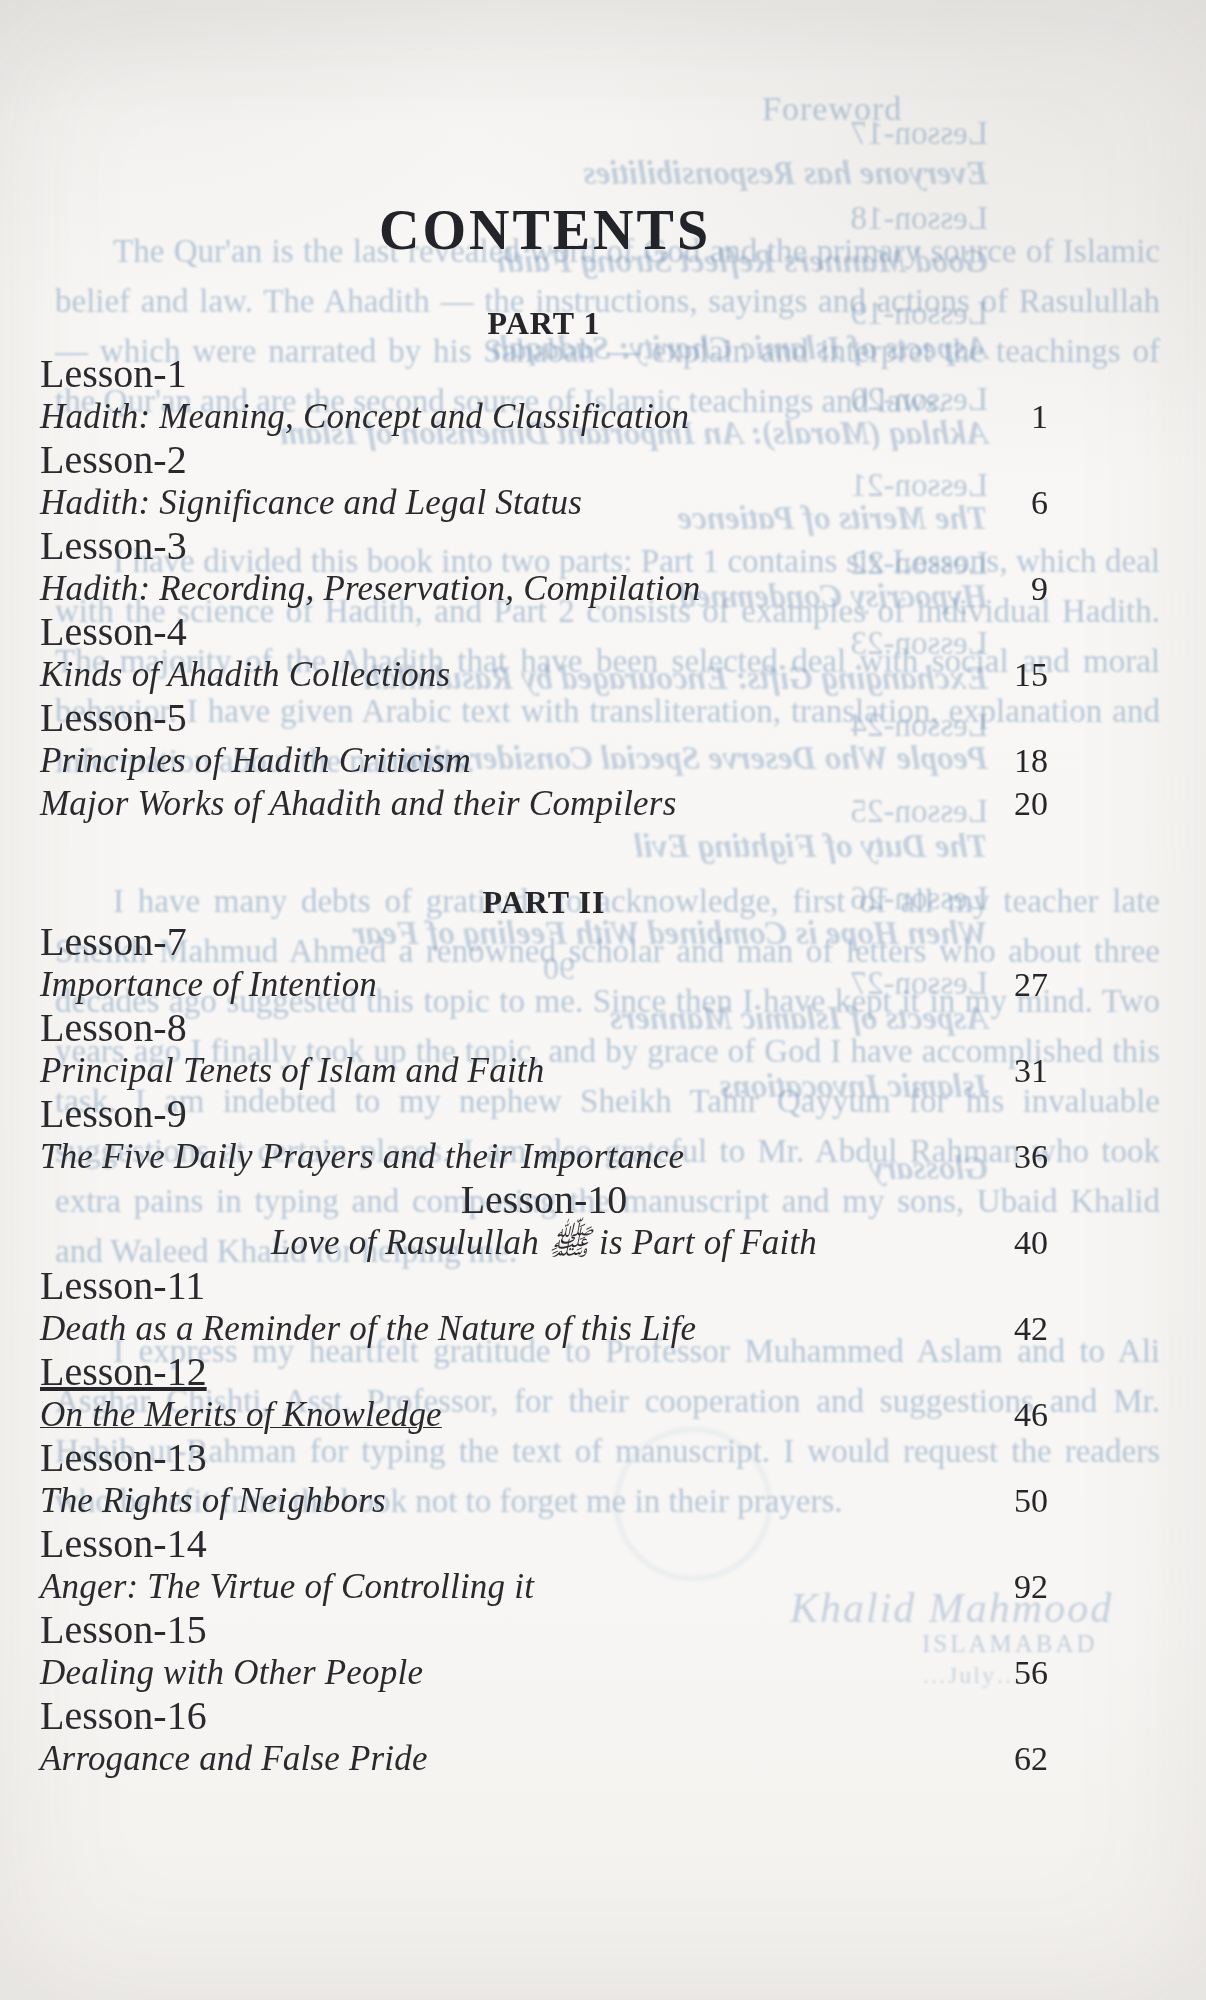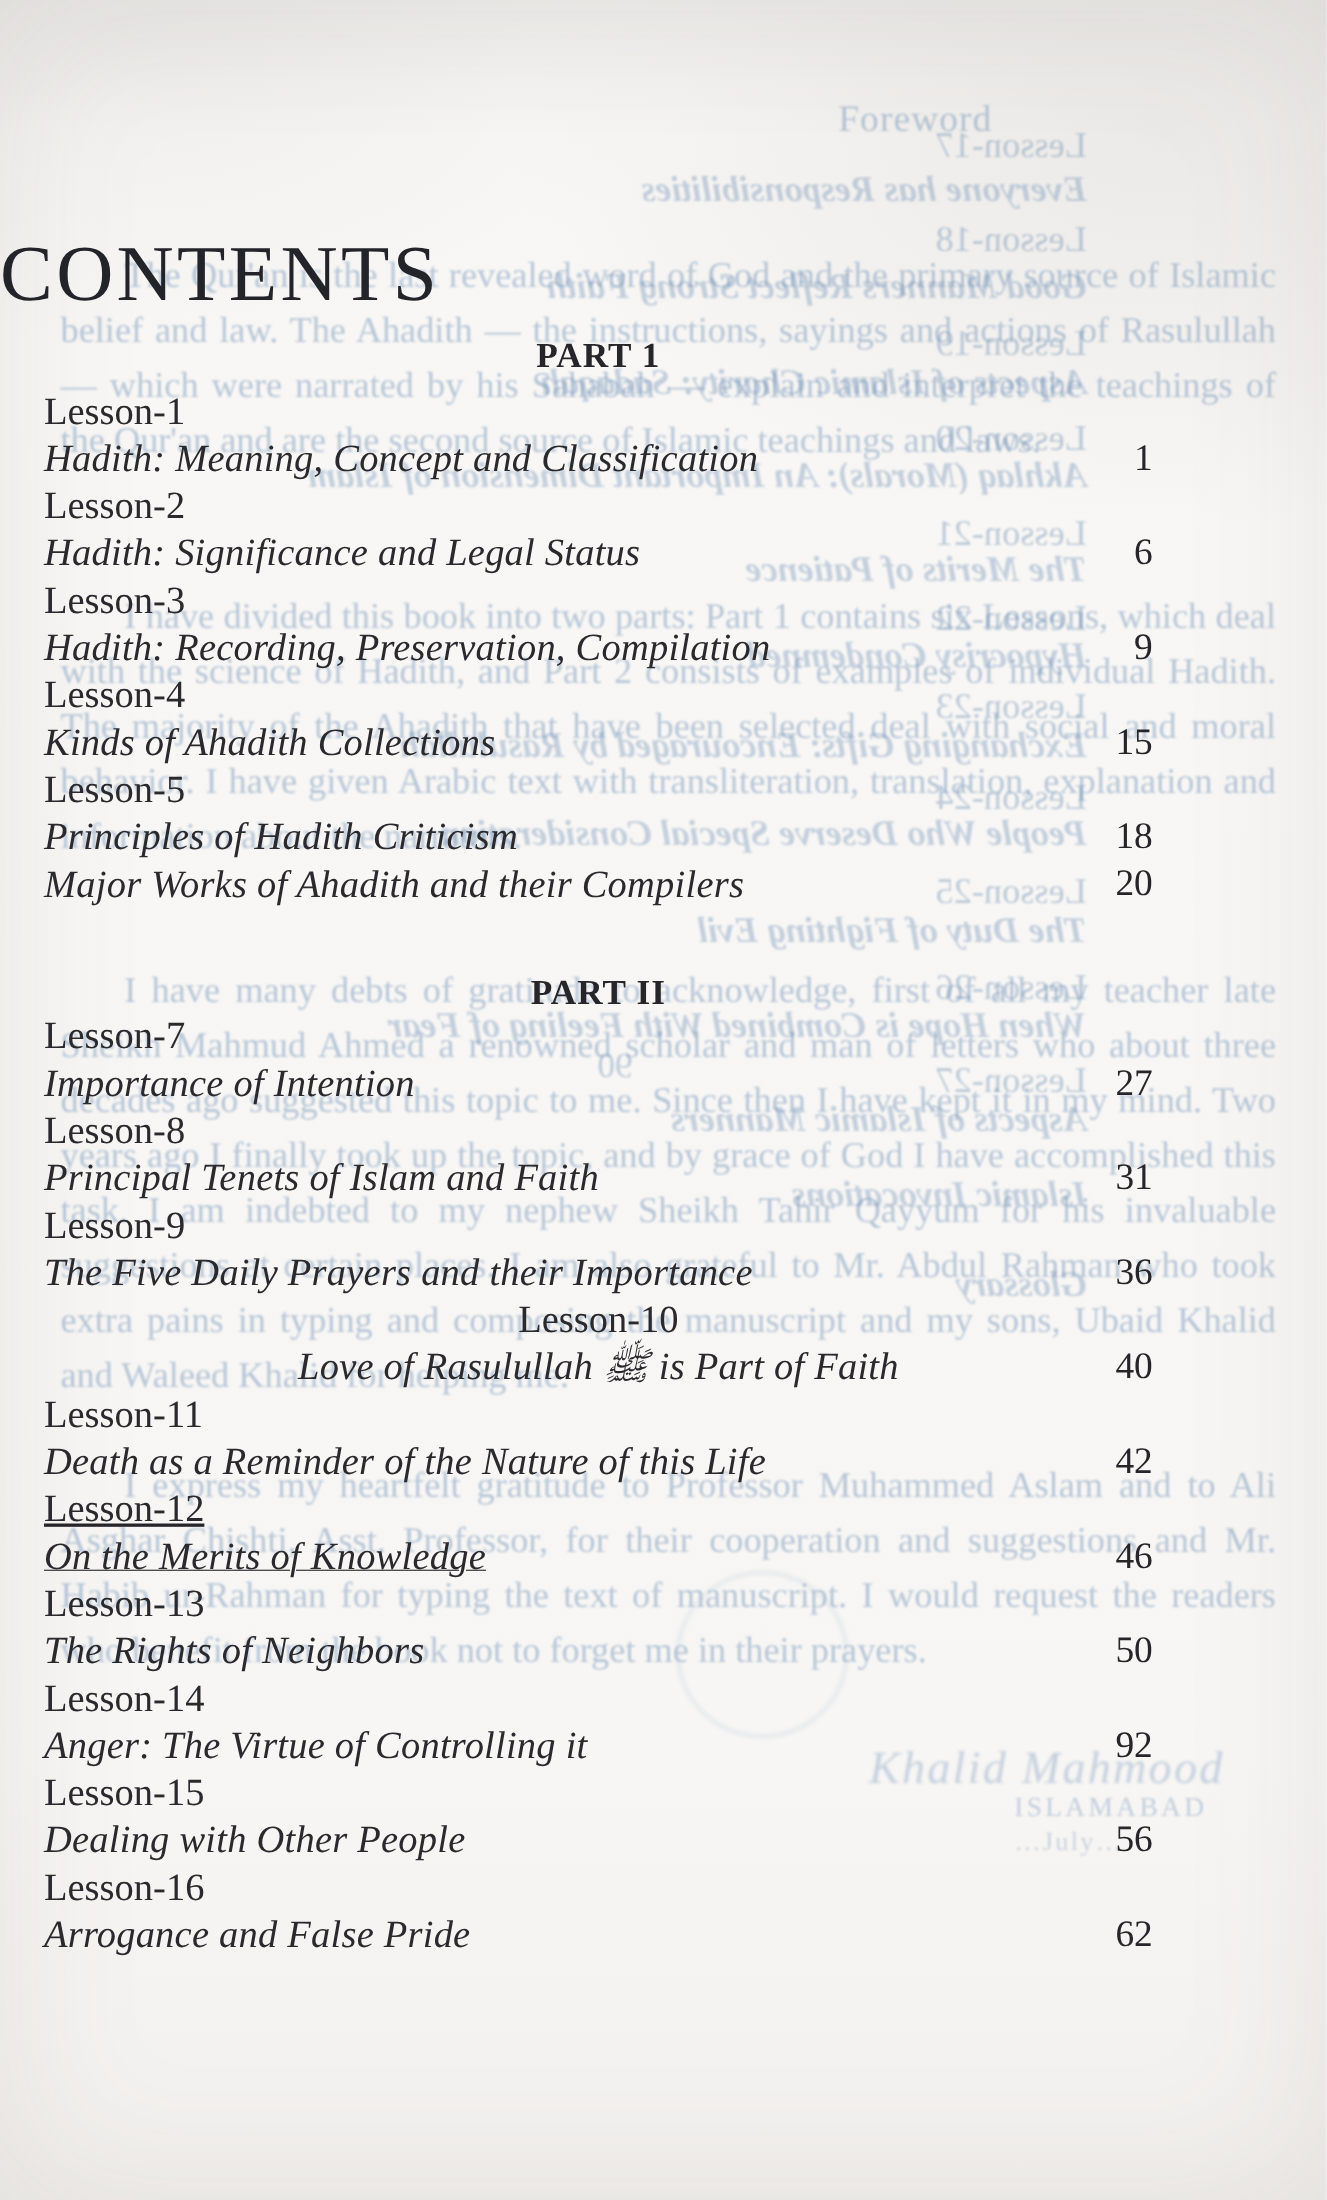--- a/index.html
+++ b/index.html
@@ -9,33 +9,33 @@
       radial-gradient(1000px 600px at 88% 6%, rgba(205,202,198,.30), rgba(205,202,198,0) 60%),
       radial-gradient(900px 500px at 10% 2%, rgba(210,208,204,.22), rgba(210,208,204,0) 55%),
       linear-gradient(180deg,#f0efed 0%,#f8f7f5 6%,#f7f6f4 80%,#f2f0ed 100%);
     font-family:"Liberation Serif","DejaVu Serif",serif;
     color:#26262a;
   }
   .vignette{position:absolute;inset:0;box-shadow:inset 0 0 140px rgba(95,90,82,.10);pointer-events:none;}
 
   
   .page-title{
-    position:absolute;top:160px;left:0;width:1090px;
-    font-size:72px;letter-spacing:3px;color:#23232a;font-weight:400;
+    position:absolute;top:160px;left:0;width:1090px;text-align:center;
+    font-size:56px;letter-spacing:3px;color:#23232a;font-weight:700;
   }
   .part-heading{
     position:absolute;left:40px;width:1008px;text-align:center;
     font-size:32px;font-weight:bold;letter-spacing:1px;color:#26262a;
   }
   #part1-heading{top:305px;}
   #part2-heading{top:884px;}
 
   .toc-row{position:absolute;left:40px;width:1008px;height:86px;}
   .lesson-label{
-    display:block;font-size:35px;line-height:43px;color:#2a2a2e;
+    display:block;font-size:40px;line-height:43px;color:#2a2a2e;
   }
   .line2{position:relative;display:block;height:43px;}
   .entry-title{
     font-style:italic;font-size:35px;line-height:43px;color:#2a2a2e;
     font-family:"Liberation Serif","DejaVu Sans",serif;
     letter-spacing:.2px;
   }
   .page-number{
     position:absolute;right:0;top:0;font-size:34px;line-height:43px;color:#26262a;font-style:normal;
   }

